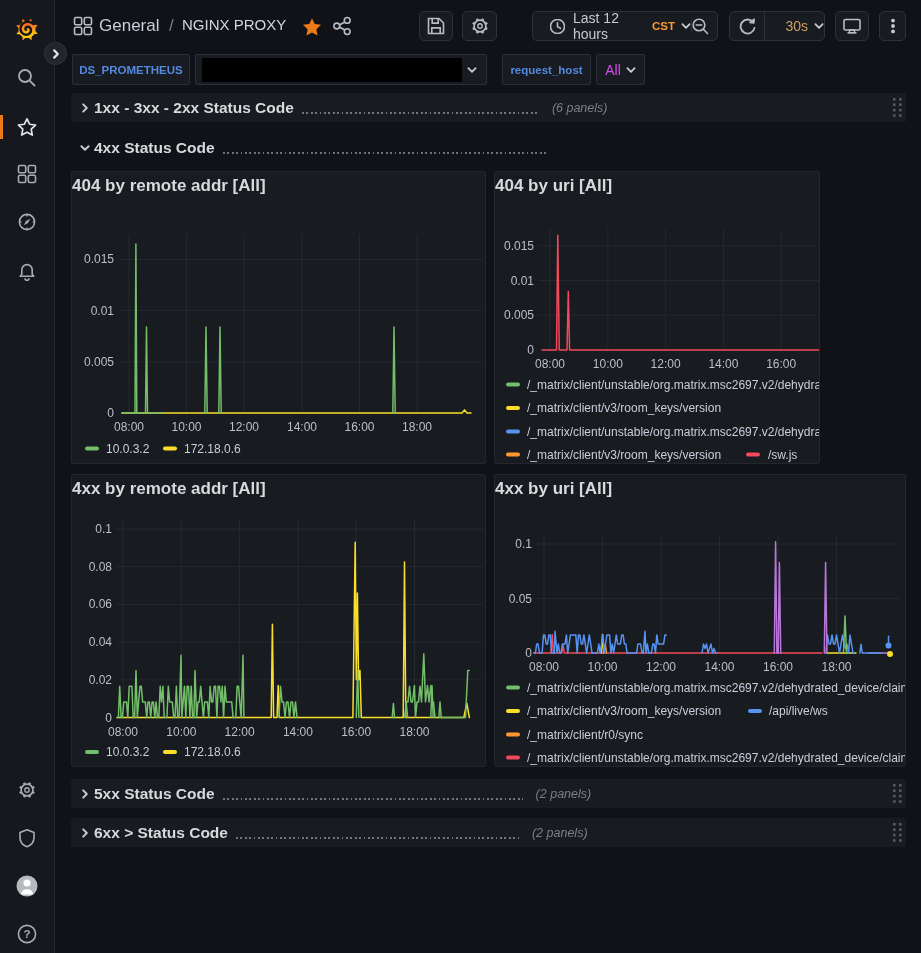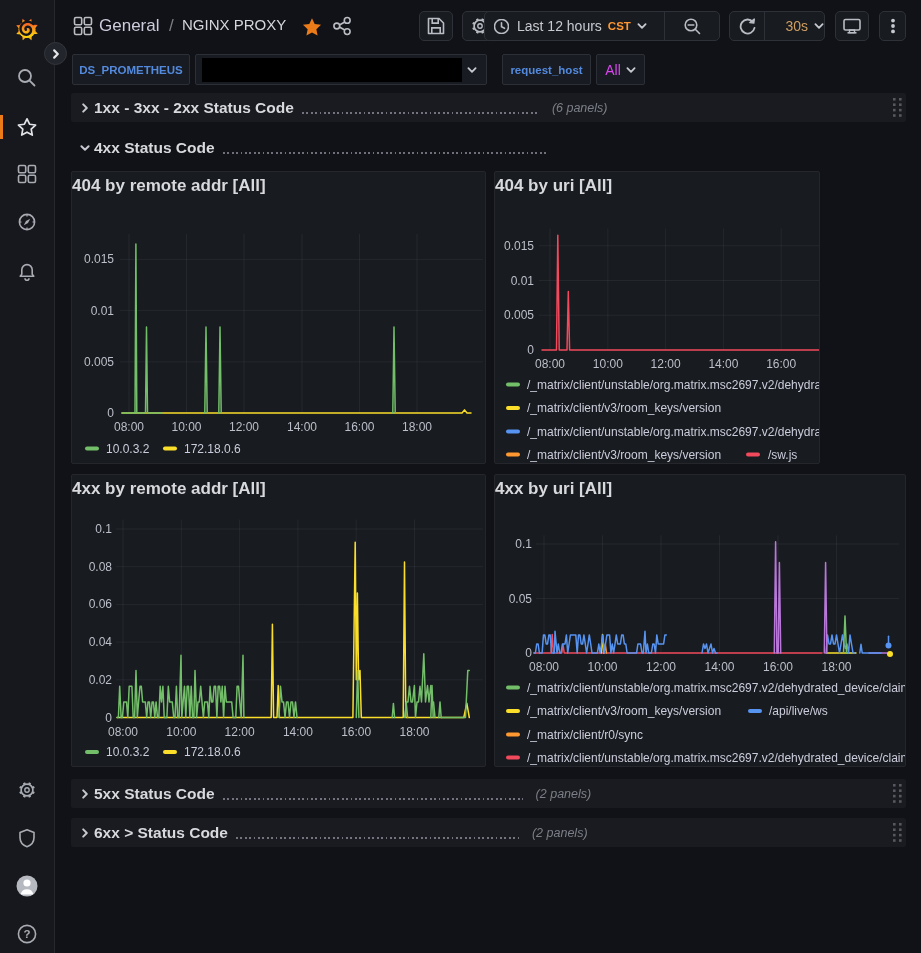--- a/index.html
+++ b/index.html
@@ -150,21 +150,21 @@
       <line x1="-2.26" y1="5.45" x2="-3.02" y2="7.30" stroke="#b9bcc3" stroke-width="2.3"></line>
       <line x1="-5.45" y1="2.26" x2="-7.30" y2="3.02" stroke="#b9bcc3" stroke-width="2.3"></line>
       <line x1="-5.45" y1="-2.26" x2="-7.30" y2="-3.02" stroke="#b9bcc3" stroke-width="2.3"></line>
       <line x1="-2.26" y1="-5.45" x2="-3.02" y2="-7.30" stroke="#b9bcc3" stroke-width="2.3"></line>
       <line x1="2.26" y1="-5.45" x2="3.02" y2="-7.30" stroke="#b9bcc3" stroke-width="2.3"></line>
       <line x1="5.45" y1="-2.26" x2="7.30" y2="-3.02" stroke="#b9bcc3" stroke-width="2.3"></line>
       <circle cx="0" cy="0" r="5.9" fill="none" stroke="#b9bcc3" stroke-width="1.7"></circle>
       <circle cx="0" cy="0" r="2.2" fill="none" stroke="#b9bcc3" stroke-width="1.4"></circle>
     </svg>
   </div>
-<div class="btn" style="left:484px;top:11px;width:236px;padding:0">
+<div class="btn" style="left:532px;top:11px;width:186px;padding:8px">
     <div style="display:flex;align-items:center;width:180px;height:100%;border-right:1px solid #2e3138">
       <span style="margin-left:9px">
         <svg width="15" height="15" viewBox="-7.5 -7.5 15 15" style="">
           <circle cx="0" cy="0" r="7" fill="none" stroke="#b9bcc3" stroke-width="1.6"></circle>
           <path d="M0,-3.8 V0.3 L3,1.8" fill="none" stroke="#b9bcc3" stroke-width="1.6" stroke-linecap="round"></path>
         </svg>
       </span>
       <span style="margin-left:8px;font-size:14px;color:#c9cad2;font-weight:400">Last 12 hours</span>
       <span style="margin-left:6px;font-size:11.5px;font-weight:700;color:#ff9830">CST</span>
       <span style="margin-left:6px">

